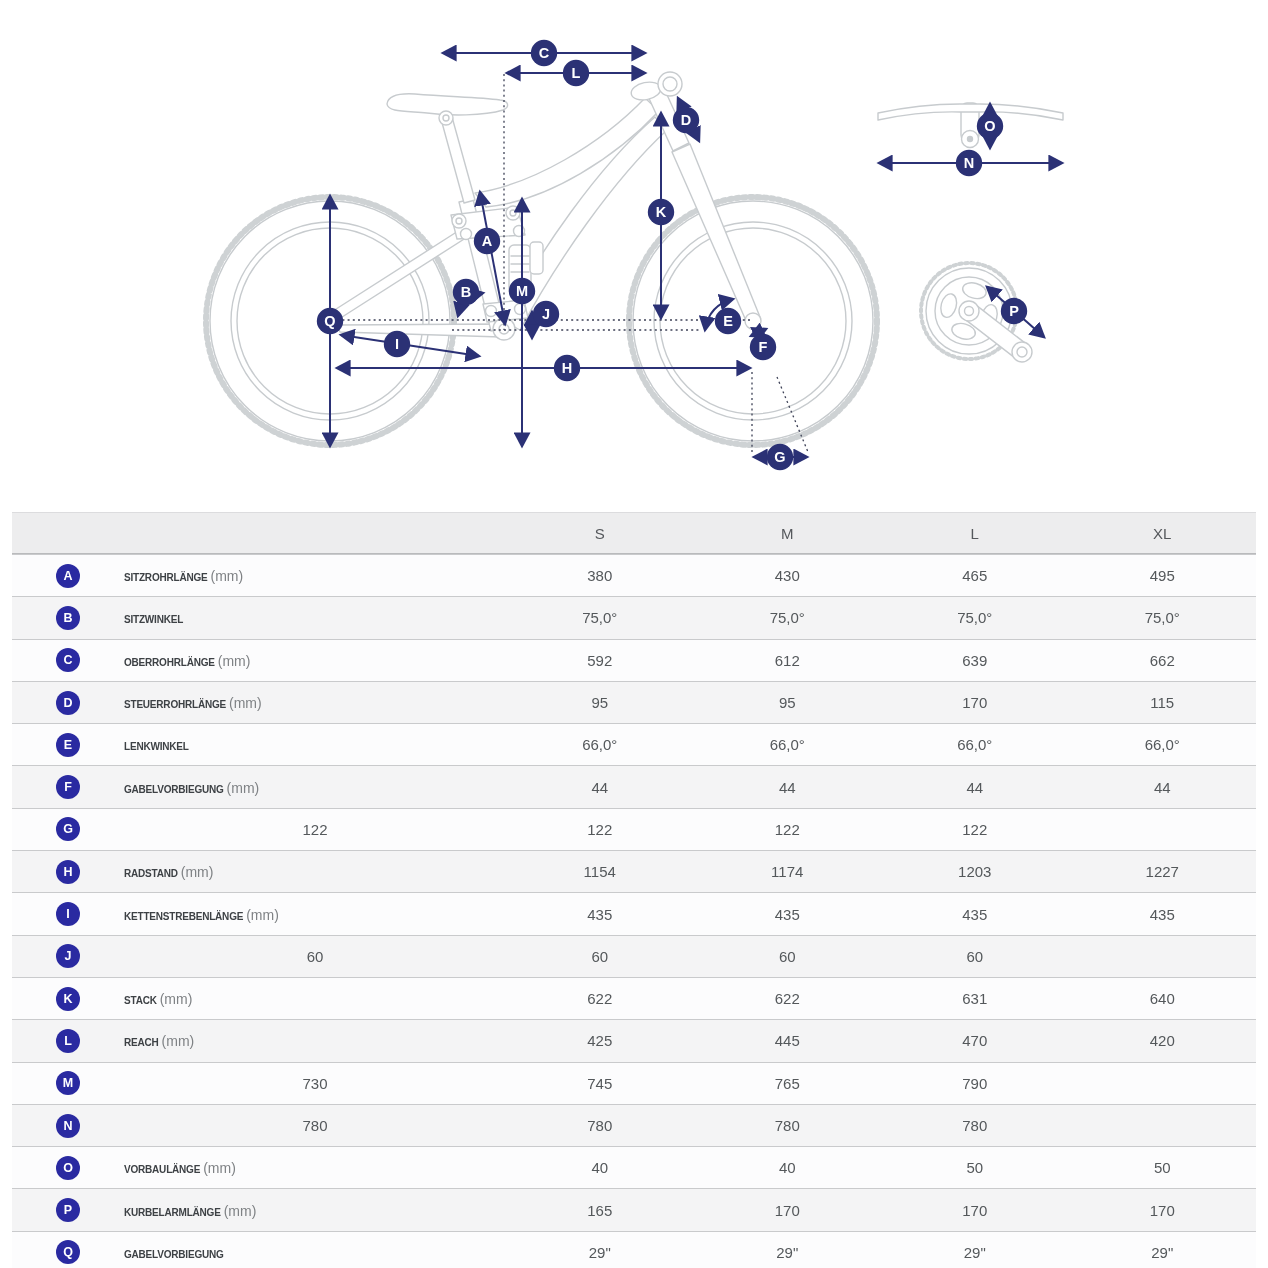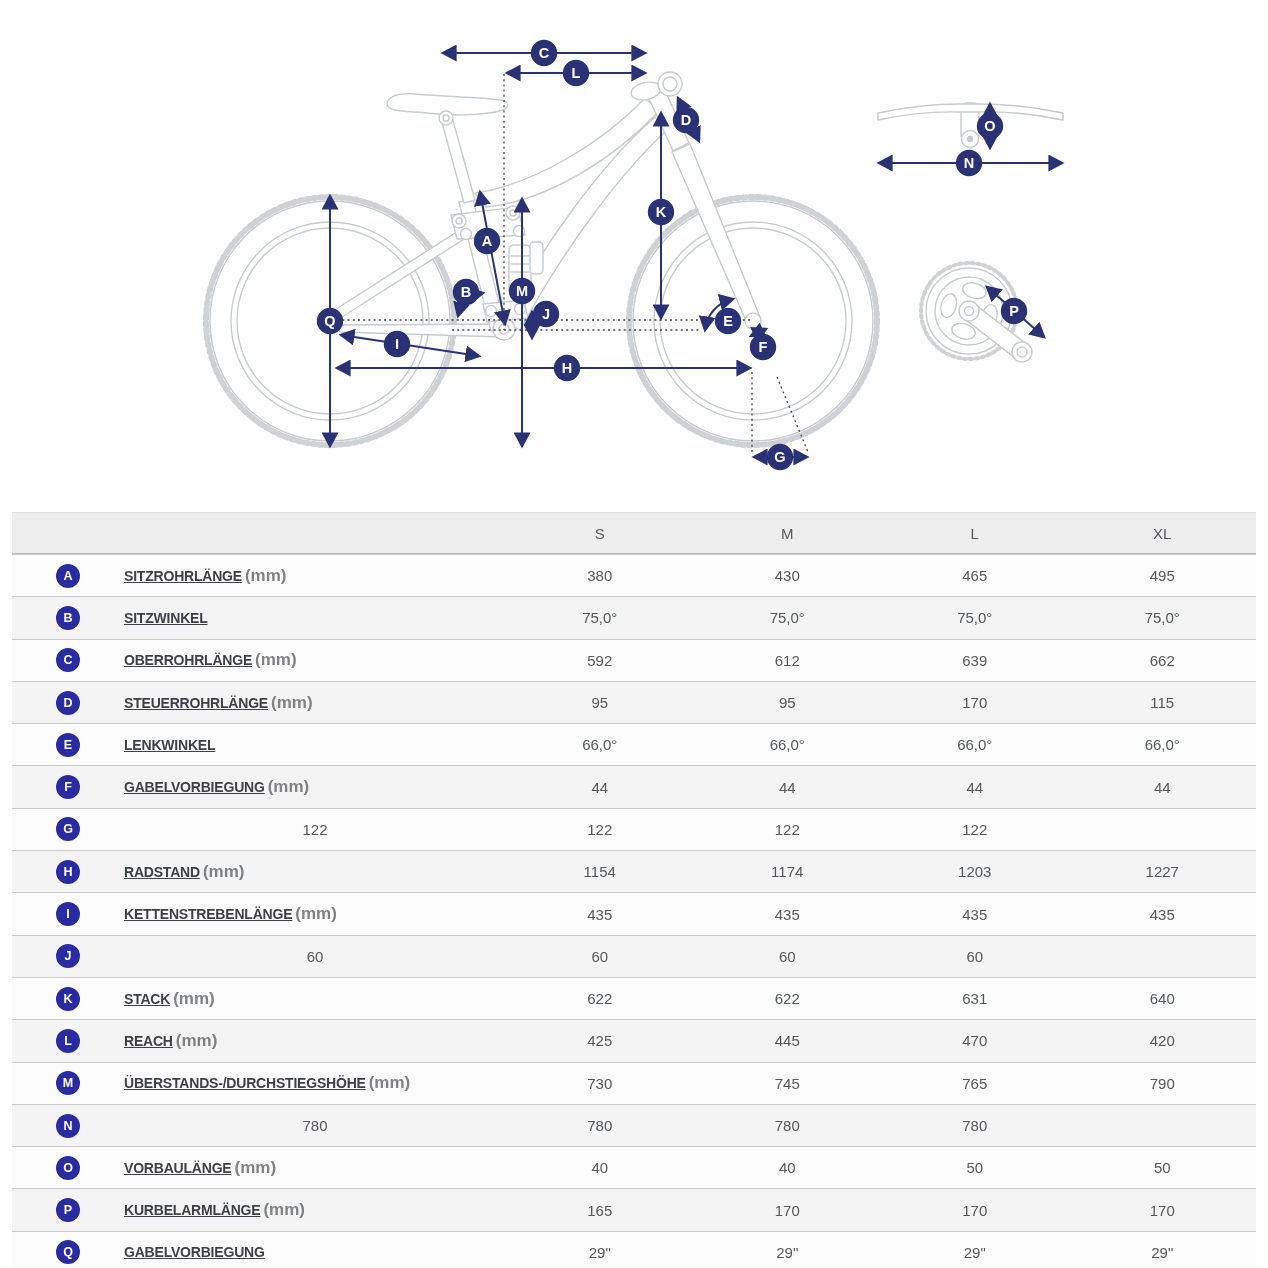--- a/index.html
+++ b/index.html
@@ -13,22 +13,22 @@
   .g-row{display:grid;grid-template-columns:112px 382px repeat(4,1fr);align-items:center;height:41.3px;border-top:1px solid #c9cacc;}
   .g-row.g-head{height:40px;background:#ededee;border-top:1px solid #dcdcde;border-bottom:1px solid #b9babc;color:#55585c;}
   .g-row.row-light{background:#fcfcfd;}
   .g-row.row-dark{background:#f4f4f5;}
   .cell{font-size:15px;color:#54585b;}
   .val{text-align:center;}
   .head-val{text-align:center;font-size:15px;color:#55585c;}
   .badge-cell{display:flex;justify-content:center;}
   .badge{width:24px;height:24px;border-radius:50%;background:#2a2aa1;color:#fff;
          font-size:12.5px;font-weight:bold;display:flex;align-items:center;justify-content:center;}
-  .lbl{font-weight:bold;color:#3d4145;font-size:14px;letter-spacing:-0.2px;text-decoration:underline;}
-  .unit{font-size:17px;color:#7f8285;font-weight:bold;margin-left:3px;}
+  .lbl{font-weight:bold;color:#3d4145;font-size:10px;letter-spacing:-0.2px;}
+  .unit{font-size:14px;color:#7f8285;font-weight:normal;margin-left:3px;}
 </style>
 </head>
 <body>
 
 <div class="diagram-wrap">
 <svg viewBox="0 0 1268 512" width="1268" height="512">
   <defs>
     <marker id="arr" viewBox="0 0 10 10" markerWidth="8.5" markerHeight="8.5" refX="8" refY="5" orient="auto-start-reverse">
       <path d="M0,0 L9.5,5 L0,10 Z" fill="#2b3175"></path>
     </marker>
@@ -384,23 +384,20 @@
     <div class="cell val">425</div>
     <div class="cell val">445</div>
     <div class="cell val">470</div>
     <div class="cell val">420</div>
   </div>
 
   <div class="g-row row-light">
     <div class="cell badge-cell">
       <span class="badge">M</span>
     </div>
-    <div class="cell">
-      <span class="lbl">ÜBERSTANDS-/DURCHSTIEGSHÖHE</span><span class="unit">(mm)</span>
-    </div>
     <div class="cell val">730</div>
     <div class="cell val">745</div>
     <div class="cell val">765</div>
     <div class="cell val">790</div>
   </div>
 
   <div class="g-row row-dark">
     <div class="cell badge-cell">
       <span class="badge">N</span>
     </div>

